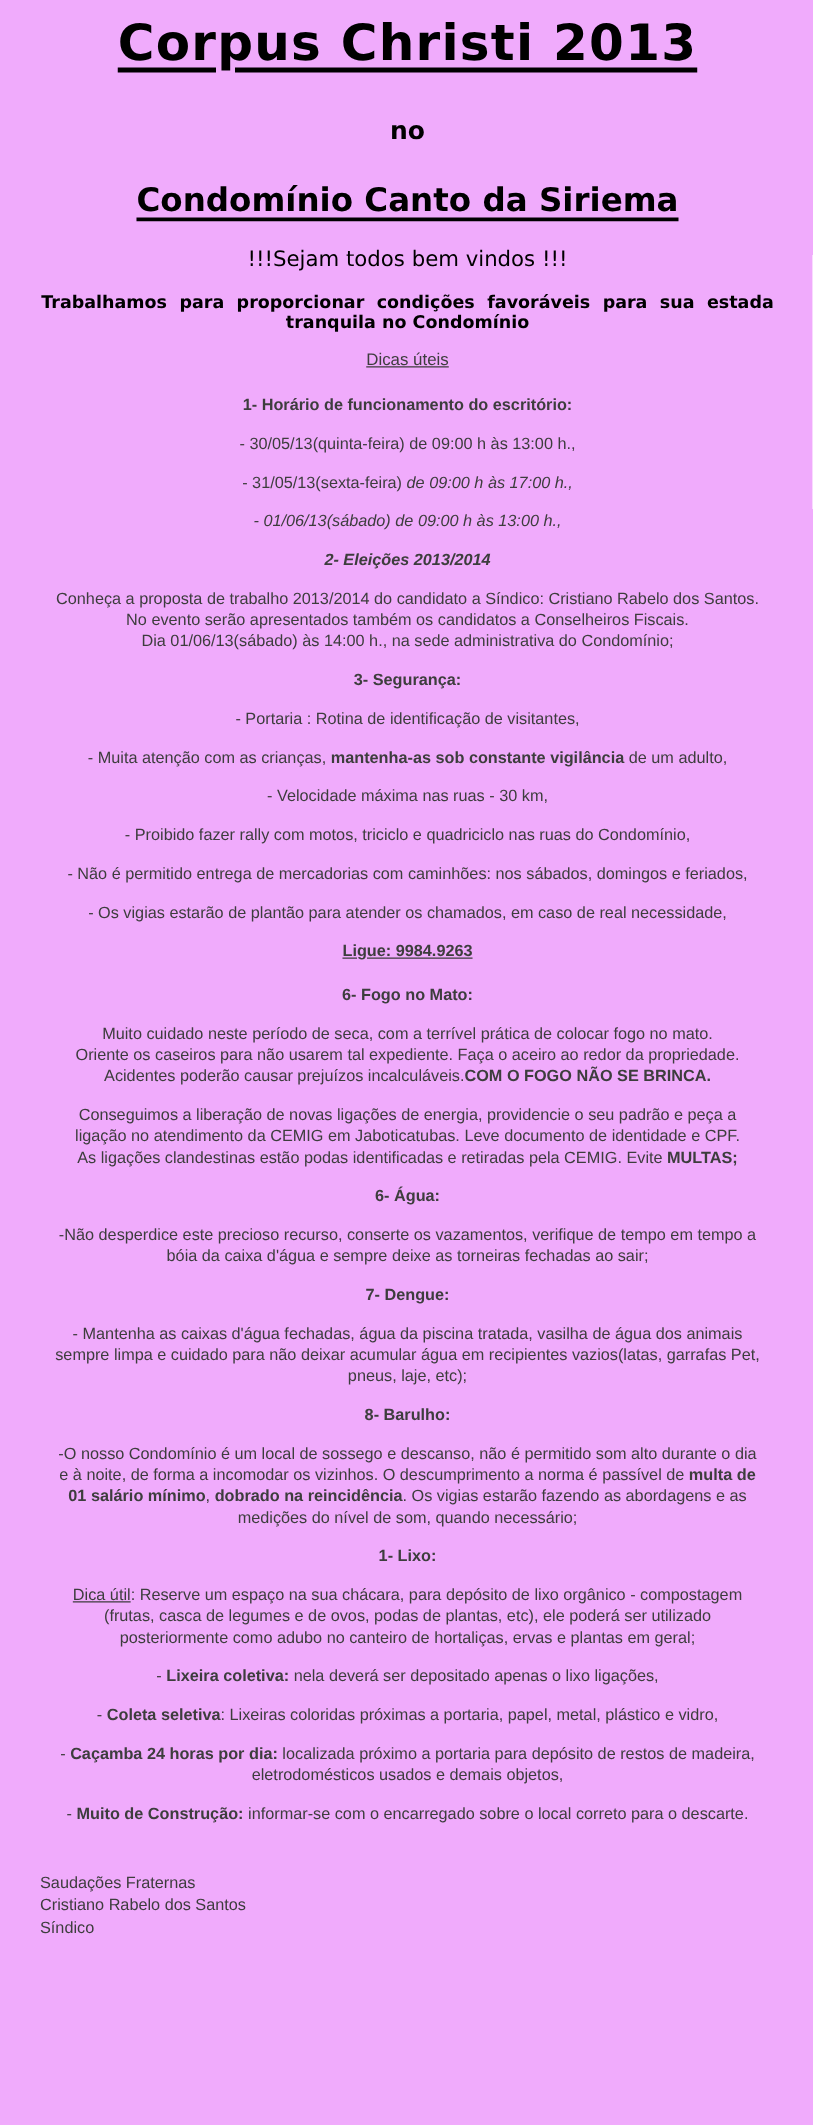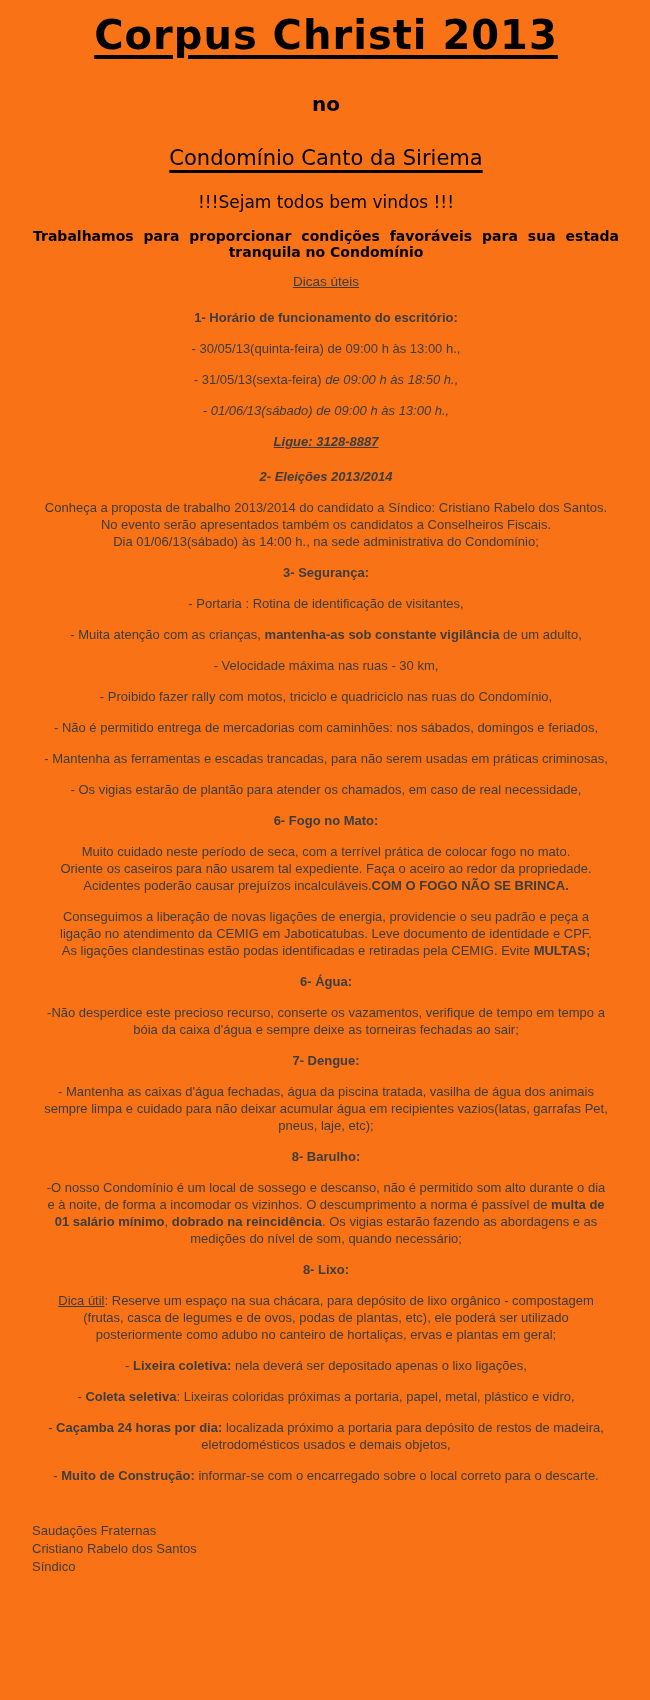--- a/index.html
+++ b/index.html
@@ -3,39 +3,39 @@
 <meta charset="utf-8">
 <style>
   * { margin: 0; padding: 0; box-sizing: border-box; }
   html, body { background: #ffffff; }
   body { font-family: "Liberation Sans", sans-serif; }
 
   .page {
     width: 650px;
     height: 1700px;
     overflow: hidden;
-    background: #f97316;
+    background: #f0abfc;
     padding: 12px 30px 20px 32px;
   }
 
   
   .doc-header { text-align: center; color: #000000; font-family: "DejaVu Sans", sans-serif; }
   .doc-title {
     font-size: 40px;
     font-weight: bold;
     letter-spacing: 1px;
     text-decoration: underline;
     text-underline-offset: 6px;
     text-decoration-thickness: 4px;
     margin-bottom: 34px;
   }
   .doc-connector { font-size: 20px; font-weight: bold; margin-bottom: 30px; }
   .doc-venue {
-    font-size: 21px;
-    font-weight: normal;
+    font-size: 26px;
+    font-weight: bold;
     text-decoration: underline;
     text-underline-offset: 5px;
     text-decoration-thickness: 3px;
     margin-bottom: 22px;
   }
   .doc-welcome { font-size: 17px; font-weight: 500; margin-bottom: 16px; }
   .doc-intro {
     font-size: 14px;
     font-weight: bold;
     line-height: 16px;
@@ -73,55 +73,54 @@
     <div class="doc-connector">no</div>
     <h2 class="doc-venue">Condomínio Canto da Siriema</h2>
     <div class="doc-welcome">!!!Sejam todos bem vindos !!!</div>
     <p class="doc-intro">Trabalhamos para proporcionar condições favoráveis para sua estada tranquila no Condomínio</p>
     <div class="tips-heading">Dicas úteis</div>
   </header>
 
   <main class="doc-body">
       <div class="block heading"><span class="b">1- Horário de funcionamento do escritório:</span></div>
       <div class="block para"><span>- 30/05/13(quinta-feira)  de 09:00 h às 13:00 h.,</span></div>
-      <div class="block para"><span>- 31/05/13(sexta-feira)  </span><span class="i">de 09:00 h às 18:50 h.,</span></div>
+      <div class="block para"><span>- 31/05/13(sexta-feira)  </span><span class="i">de 09:00 h às 17:00 h.,</span></div>
       <div class="block para"><span class="i">- 01/06/13(sábado)  de 09:00 h às 13:00 h.,</span></div>
-      <div class="block phone"><span class="b i u">Ligue: 3128-8887</span></div>
       <div class="block heading"><span class="b i">2- Eleições 2013/2014</span></div>
       <div class="block para"><span>Conheça a proposta de trabalho 2013/2014  do candidato a Síndico: Cristiano Rabelo dos Santos.
 No evento serão apresentados também os candidatos a Conselheiros Fiscais.
 Dia 01/06/13(sábado) às 14:00 h., na sede administrativa do Condomínio;</span></div>
       <div class="block heading"><span class="b">3- Segurança:</span></div>
       <div class="block para"><span>- Portaria : Rotina de identificação de visitantes,</span></div>
       <div class="block para"><span>- Muita atenção com as crianças, </span><span class="b">mantenha-as  sob constante vigilância</span><span> de um adulto,</span></div>
       <div class="block para"><span>- Velocidade máxima nas ruas - 30 km,</span></div>
       <div class="block para"><span>- Proibido fazer  rally com motos, triciclo e quadriciclo nas ruas do Condomínio,</span></div>
       <div class="block para"><span>- Não é permitido entrega de mercadorias com caminhões: nos sábados, domingos e feriados,</span></div>
-      <div class="block para"><span>- Mantenha  as ferramentas e escadas trancadas, para não serem usadas em práticas criminosas,</span></div>
       <div class="block para"><span>- Os vigias estarão de plantão para atender  os chamados, em caso de real necessidade,</span></div>
+      <div class="block phone"><span class="b u">Ligue: 9984.9263</span></div>
       <div class="block heading"><span class="b">6- Fogo no Mato:</span></div>
       <div class="block para"><span>Muito cuidado neste período de seca, com a terrível prática de colocar fogo no mato.
 Oriente os caseiros para não usarem tal expediente. Faça o aceiro ao redor da propriedade.
 Acidentes poderão causar prejuízos incalculáveis.</span><span class="b">COM O FOGO NÃO  SE BRINCA.</span></div>
       <div class="block para"><span>Conseguimos a liberação de novas ligações de energia, providencie o seu padrão e peça a
 ligação no atendimento da CEMIG em Jaboticatubas. Leve documento de identidade e CPF.
 As ligações clandestinas estão podas identificadas e retiradas pela CEMIG. Evite </span><span class="b">MULTAS;</span></div>
       <div class="block heading"><span class="b">6- Água:</span></div>
       <div class="block para"><span>-Não desperdice este precioso recurso, conserte os vazamentos, verifique de tempo em tempo a
 bóia da caixa d'água e sempre deixe as torneiras  fechadas ao sair;</span></div>
       <div class="block heading"><span class="b">7- Dengue:</span></div>
       <div class="block para"><span>- Mantenha  as caixas d'água fechadas, água da piscina tratada, vasilha de água dos animais
 sempre limpa e  cuidado para não deixar acumular  água em recipientes vazios(latas,  garrafas Pet,
 pneus,  laje,  etc);</span></div>
       <div class="block heading"><span class="b">8- Barulho:</span></div>
       <div class="block para"><span>-O nosso Condomínio é um local de sossego e descanso, não é permitido som alto durante o dia
 e à noite, de forma a incomodar os vizinhos. O descumprimento a  norma é passível de </span><span class="b">multa de
 01 salário mínimo</span><span>, </span><span class="b">dobrado na reincidência</span><span>. Os vigias estarão fazendo as abordagens e as
 medições do nível de som, quando necessário;</span></div>
-      <div class="block heading"><span class="b">8- Lixo:</span></div>
+      <div class="block heading"><span class="b">1- Lixo:</span></div>
       <div class="block para"><span class="u">Dica útil</span><span>: Reserve um espaço na sua chácara,  para depósito de lixo orgânico - compostagem
 (frutas,  casca de legumes e de ovos,  podas de plantas,  etc),  ele poderá ser utilizado
 posteriormente como adubo no canteiro de hortaliças,  ervas e plantas em geral;</span></div>
       <div class="block para"><span>- </span><span class="b">Lixeira coletiva:</span><span> nela  deverá ser depositado apenas o lixo ligações,</span></div>
       <div class="block para"><span>- </span><span class="b">Coleta seletiva</span><span>: Lixeiras coloridas próximas a portaria,  papel,  metal,  plástico e vidro,</span></div>
       <div class="block para"><span>- </span><span class="b">Caçamba 24 horas por dia:</span><span> localizada próximo a portaria para depósito de restos de madeira,
 eletrodomésticos usados e demais objetos,</span></div>
       <div class="block para"><span>- </span><span class="b">Muito  de Construção:</span><span> informar-se  com o encarregado sobre o local  correto para o descarte.</span></div>
     </main>
 

